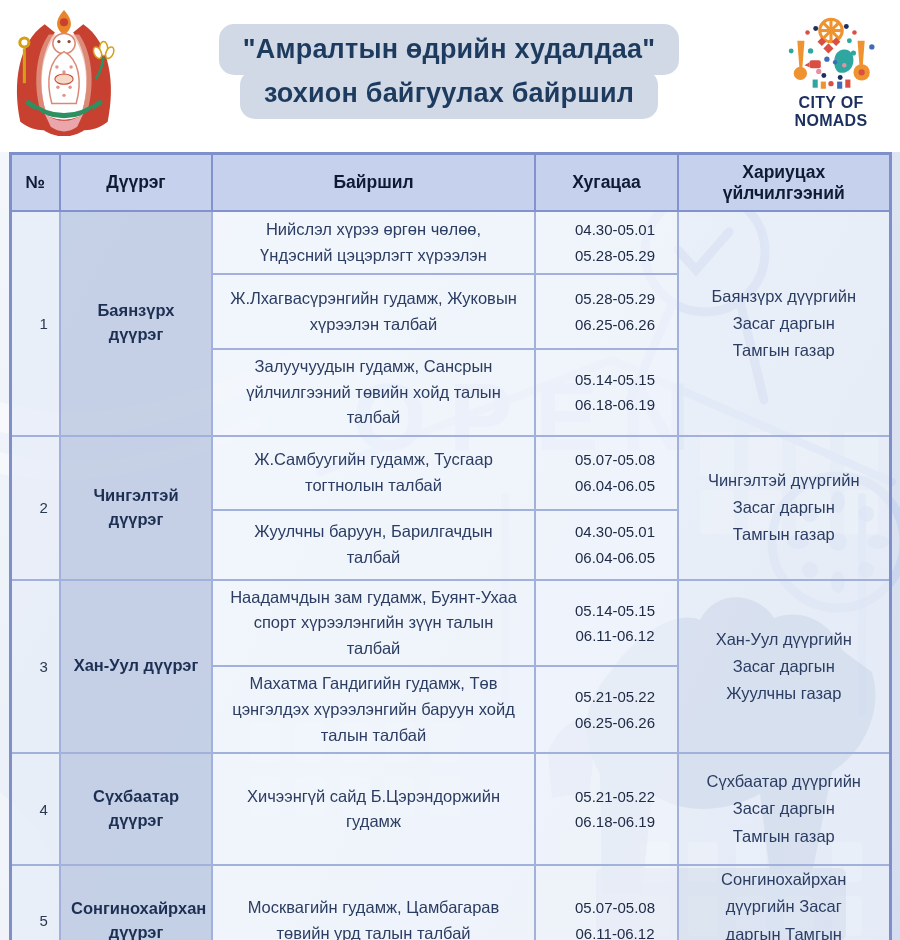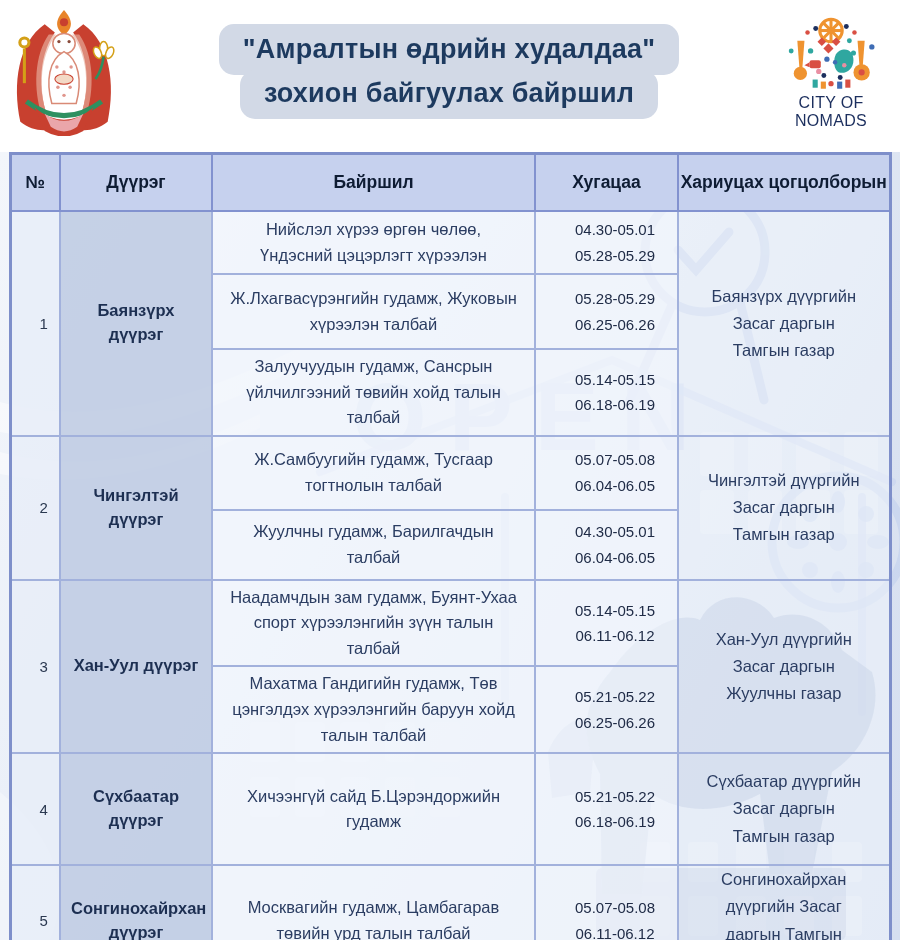--- a/index.html
+++ b/index.html
@@ -33,21 +33,21 @@
     white-space:nowrap;
   }
   .title-line.second{margin-top:-5px;padding-top:8px;text-align:right;}
   .nomads-wrap{
     width:110px;flex:0 0 auto;
     display:flex;flex-direction:column;align-items:center;
     margin-top:6px;
   }
   .nomads-text{
     margin-top:2px;text-align:center;
-    color:#1c2f5e;font-weight:normal;font-size:16px;line-height:1.12;
+    color:#1c2f5e;font-weight:bold;font-size:16px;line-height:1.12;
     letter-spacing:.3px;
   }
   
   .table-area{
     position:relative;
     width:900px;height:788px;
     background:linear-gradient(118deg,#f3f6fb 0%,#e7edf7 40%,#dbe3f1 75%,#d5def0 100%);
   }
   .wm{position:absolute;left:0;top:0;z-index:0;}
   table.tbl{
@@ -294,21 +294,21 @@
         <col style="width:323px">
         <col style="width:143px">
         <col style="width:212px">
     </colgroup>
     <thead>
       <tr>
         <th>№</th>
         <th>Дүүрэг</th>
         <th>Байршил</th>
         <th>Хугацаа</th>
-        <th>Хариуцах цогцолборын</th>
+        <th>Хариуцах үйлчилгээний</th>
       </tr>
     </thead>
     <tbody>
 
       <tr class="r-a1">
         <td class="no" rowspan="3">1</td>
         <td class="district" rowspan="3">Баянзүрх дүүрэг</td>
         <td class="loc">Нийслэл хүрээ өргөн чөлөө, Үндэсний цэцэрлэгт хүрээлэн</td>
         <td class="date">04.30-05.01
 05.28-05.29</td>
@@ -327,21 +327,21 @@
 
       <tr class="r-b1">
         <td class="no" rowspan="2">2</td>
         <td class="district" rowspan="2">Чингэлтэй дүүрэг</td>
         <td class="loc">Ж.Самбуугийн гудамж, Тусгаар тогтнолын талбай</td>
         <td class="date">05.07-05.08
 06.04-06.05</td>
         <td class="org" rowspan="2">Чингэлтэй дүүргийн Засаг даргын Тамгын газар</td>
       </tr>
       <tr class="r-b2">
-        <td class="loc">Жуулчны гудамж, Барилгачдын талбай</td>
+        <td class="loc">Жуулчны баруун, Барилгачдын талбай</td>
         <td class="date">04.30-05.01
 06.04-06.05</td>
       </tr>
 
       <tr class="r-c1">
         <td class="no" rowspan="2">3</td>
         <td class="district" rowspan="2">Хан-Уул дүүрэг</td>
         <td class="loc">Наадамчдын зам гудамж, Буянт-Ухаа спорт хүрээлэнгийн зүүн талын талбай</td>
         <td class="date">05.14-05.15
 06.11-06.12</td>

